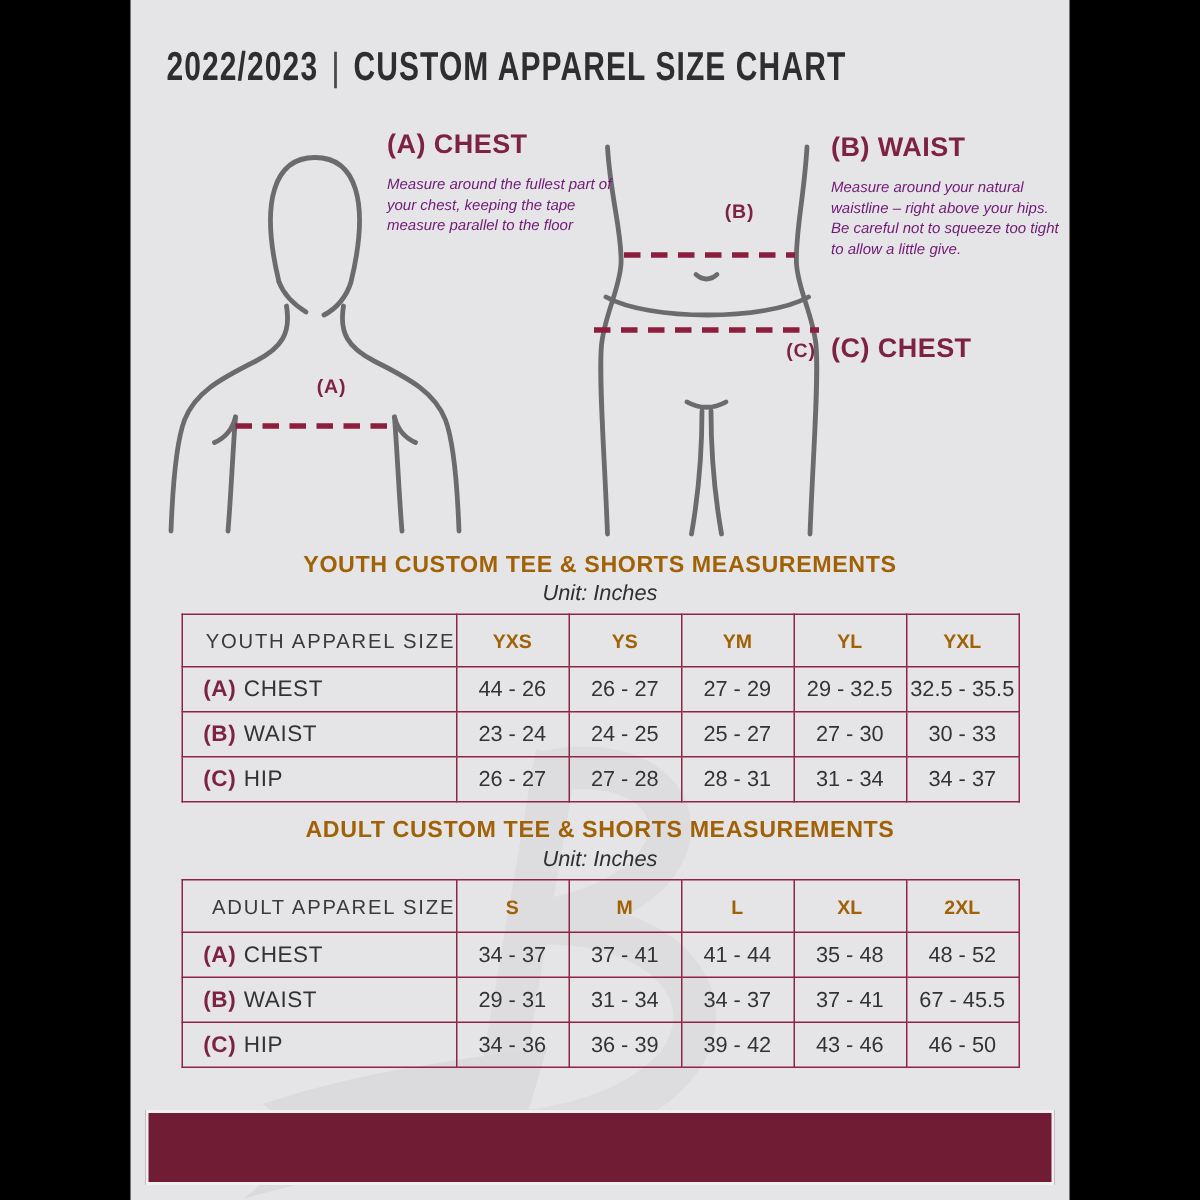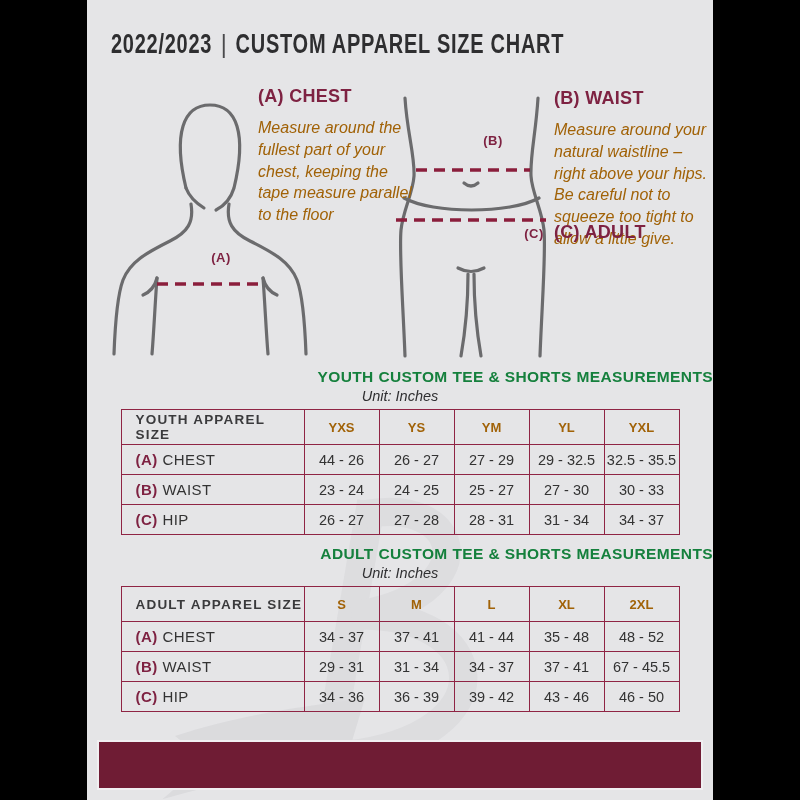--- a/index.html
+++ b/index.html
@@ -30,37 +30,37 @@
   #torso-svg{left:23px;top:82px;width:200px;height:272px;}
   #lower-svg{left:301px;top:98px;width:172px;height:258px;}
   .fig-label{position:absolute;font-size:13px;font-weight:bold;color:var(--maroon);letter-spacing:.5px;}
   #label-a{left:112px;top:250px;width:44px;text-align:center;}
   #label-b{left:384px;top:133px;width:44px;text-align:center;}
   #label-c{left:425px;top:226px;width:44px;text-align:center;}
 
   
   .measure-sec{position:absolute;width:158px;}
   .measure-sec h2{font-size:18px;font-weight:bold;color:var(--maroon);letter-spacing:.3px;margin-bottom:10px;}
-  .measure-sec p{font-size:16px;font-style:italic;color:#a16207;line-height:1.36;white-space:pre-line;}
+  .measure-sec p{font-size:10px;font-style:italic;color:#701a75;line-height:1.36;white-space:pre-line;}
   #sec-chest{left:171px;top:86px;width:160px;}
   #sec-waist{left:467px;top:88px;}
   #sec-hips{left:467px;top:222px;}
 
   
   .tbl-sec{position:absolute;left:0;width:100%;text-align:center;}
   #youth-sec{top:368px;}
   #adult-sec{top:545px;}
-  .tbl-title{font-size:15.5px;font-weight:bold;color:#15803d;letter-spacing:.4px;text-align:right;}
+  .tbl-title{font-size:15.5px;font-weight:bold;color:#a16207;letter-spacing:.4px;}
   .tbl-unit{font-size:14.5px;font-style:italic;color:#2F2F31;margin-top:2px;}
   table.size-table{border-collapse:collapse;margin:5px auto 0 auto;width:558px;table-layout:fixed;background:transparent;position:relative;z-index:1;}
   table.size-table th,table.size-table td{border:1px solid var(--table-border);font-weight:normal;}
   table.size-table col.c-label{width:183px;}
   table.size-table col.c-size{width:75px;}
   table.size-table thead th{height:35px;font-size:13px;font-weight:bold;color:#a16207;}
-  table.size-table thead th.lbl{font-weight:bold;font-size:13.5px;color:#3A3A3C;letter-spacing:1.2px;text-align:left;padding-left:14px;}
+  table.size-table thead th.lbl{font-weight:normal;font-size:13.5px;color:#3A3A3C;letter-spacing:1.2px;text-align:right;padding-left:14px;}
   table.size-table tbody td{height:30px;font-size:14.5px;color:#333;}
   table.size-table tbody td.lbl{text-align:left;padding-left:14px;font-size:15px;letter-spacing:.4px;}
   table.size-table tbody td.lbl .key{font-weight:bold;color:var(--maroon);margin-right:5px;}
 
   
   .watermark{position:absolute;left:60px;top:470px;width:360px;height:380px;z-index:0;opacity:.55;}
   .footer-bar{position:absolute;left:10px;top:740px;width:606px;height:50px;background:var(--footer-bar);border:2px solid #F0EFF1;z-index:2;}
 </style>
 </head>
 <body>
@@ -113,21 +113,21 @@
 
     <div class="measure-sec" id="sec-chest">
       <h2>(A) CHEST</h2>
       <p>Measure around the fullest part of your chest, keeping the tape measure parallel to the floor</p>
     </div>
     <div class="measure-sec" id="sec-waist">
       <h2>(B) WAIST</h2>
       <p>Measure around your natural waistline – right above your hips. Be careful not to squeeze too tight to allow a little give.</p>
     </div>
     <div class="measure-sec" id="sec-hips">
-      <h2>(C) ADULT</h2>
+      <h2>(C) CHEST</h2>
     </div>
   </div>
 
   <div class="tbl-sec" id="youth-sec">
     <div class="tbl-title">YOUTH CUSTOM TEE &amp; SHORTS MEASUREMENTS</div>
     <div class="tbl-unit">Unit: Inches</div>
     <table class="size-table">
       <colgroup>
           <col class="c-label">
           <col class="c-size">

